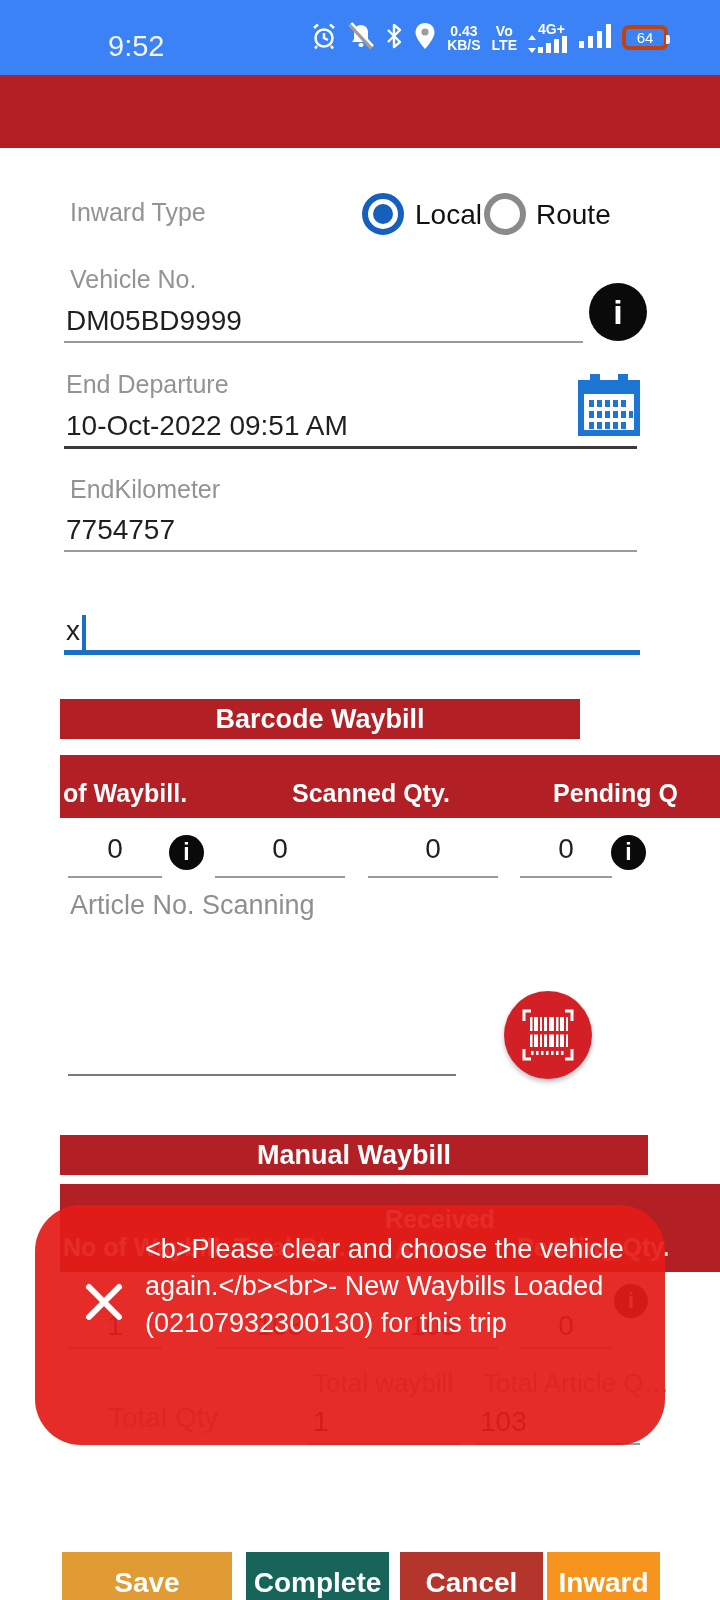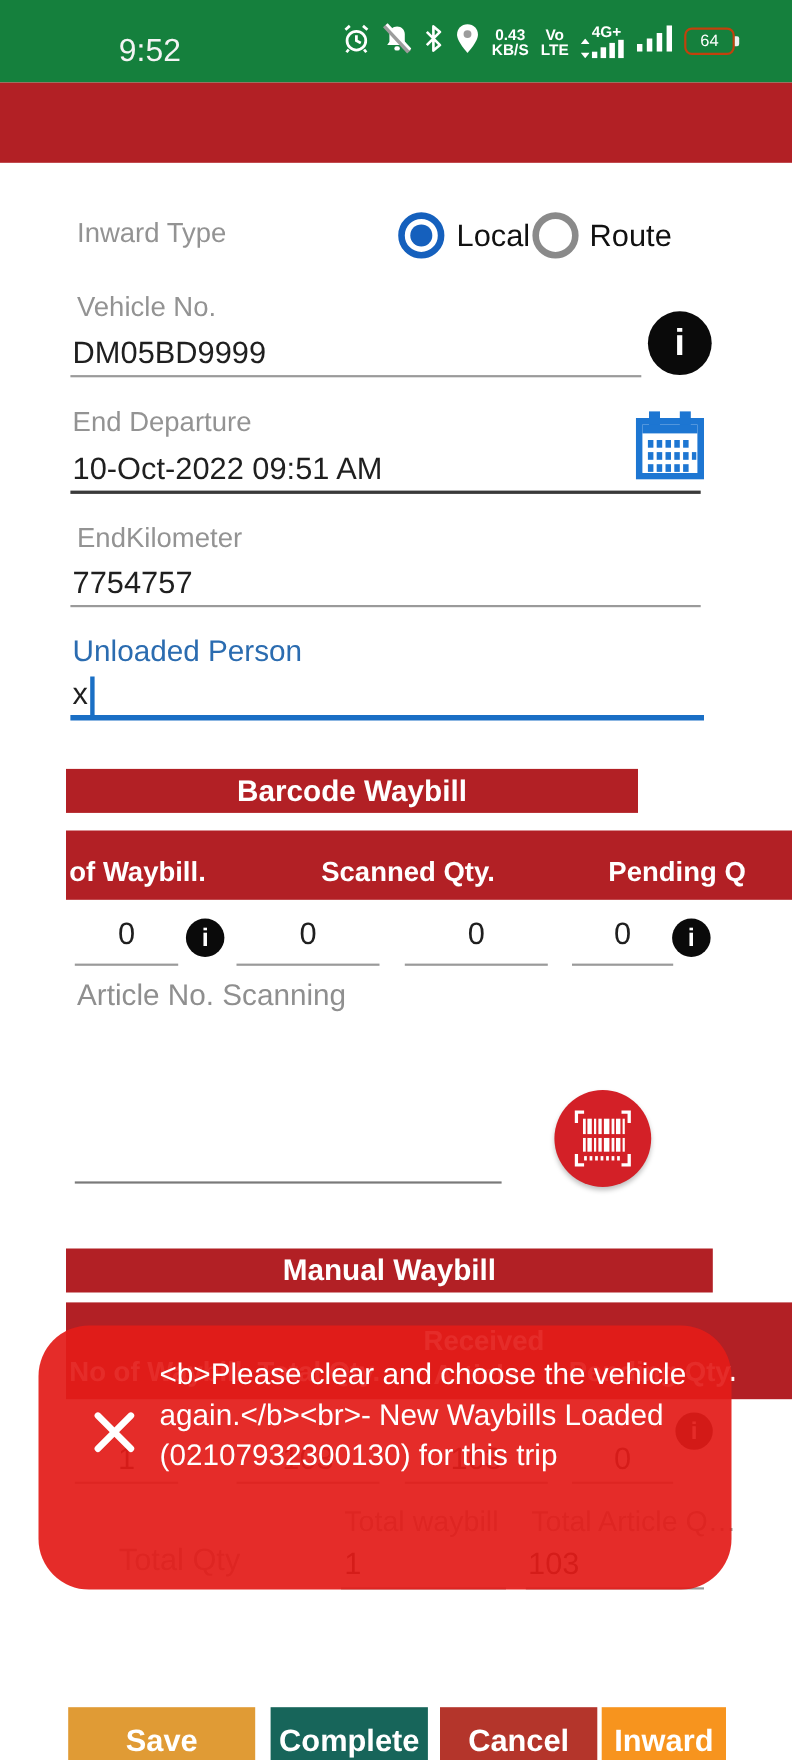--- a/index.html
+++ b/index.html
@@ -1,25 +1,25 @@
 <!DOCTYPE html>
 <html><head>
 <meta charset="utf-8">
 <style>
   html,body{margin:0;padding:0;background:#555;}
   *{box-sizing:border-box;font-family:"Liberation Sans","DejaVu Sans",sans-serif;}
   .screen{position:relative;width:720px;height:1600px;background:#ffffff;overflow:hidden;margin:0 auto;}
   .abs{position:absolute;}
 
   
-  .statusbar{left:0;top:0;width:720px;height:75px;background:#15803d;color:#f4f4f4;}
+  .statusbar{left:0;top:0;width:720px;height:75px;background:#3b82f6;color:#f4f4f4;}
   .sb-time{left:108px;top:30px;font-size:29px;}
   .sb-right{right:52px;top:0;height:75px;display:flex;align-items:center;gap:11px;}
   .sb-txt2{display:flex;flex-direction:column;line-height:14px;font-size:14px;font-weight:bold;color:#fff;text-align:center;}
-  .battery{width:46px;height:25px;border:2px solid #c2410c;border-radius:7px;display:flex;align-items:center;justify-content:center;font-size:15px;color:#fff;position:relative;}
+  .battery{width:46px;height:25px;border:4px solid #c2410c;border-radius:7px;display:flex;align-items:center;justify-content:center;font-size:15px;color:#fff;position:relative;}
   .battery:after{content:"";position:absolute;right:-6px;top:6px;width:4px;height:9px;background:#f0f0f0;border-radius:0 2px 2px 0;}
 
   
   .appbar{left:0;top:75px;width:720px;height:73px;background:#b22025;color:#fff;}
   .appbar-title{left:105px;top:95px;font-size:31px;font-weight:bold;}
   .appbar-sub{left:315px;top:97px;font-size:28px;text-align:center;}
 
   .lbl{font-size:25px;color:#939393;}
   .val{font-size:28px;color:#1f1f1f;}
   .uline{height:2px;background:#9a9a9a;}
@@ -174,21 +174,20 @@
         </g>
       </svg>
   </span>
   <span class="abs val" style="left:66px;top:410px;">10-Oct-2022 09:51 AM</span>
   <div class="abs" style="left:64px;top:446px;width:573px;height:3px;background:#3a3a3a;"></div>
 
   <span class="abs lbl" style="left:70px;top:475px;">EndKilometer</span>
   <span class="abs val" style="left:66px;top:514px;">7754757</span>
   <div class="abs uline" style="left:64px;top:550px;width:573px;"></div>
 
-  <span class="abs" style="left:66px;top:577px;font-size:27px;color:#2b6cb0;">Unloaded Person</span>
   <span class="abs val" style="left:66px;top:615px;"><span>x</span><span class="cursor"></span></span>
   <div class="abs" style="left:64px;top:650px;width:576px;height:5px;background:#1a6fc5;"></div>
 
   <div class="abs red-title" style="left:60px;top:699px;width:520px;height:40px;">Barcode Waybill</div>
 
   <div class="abs thead" style="left:60px;top:755px;width:660px;height:63px;">
     <span class="col" style="left:3px;">of Waybill.</span>
     <span class="col" style="left:232px;">Scanned Qty.</span>
     <span class="col" style="left:493px;">Pending Q</span>
   </div>

